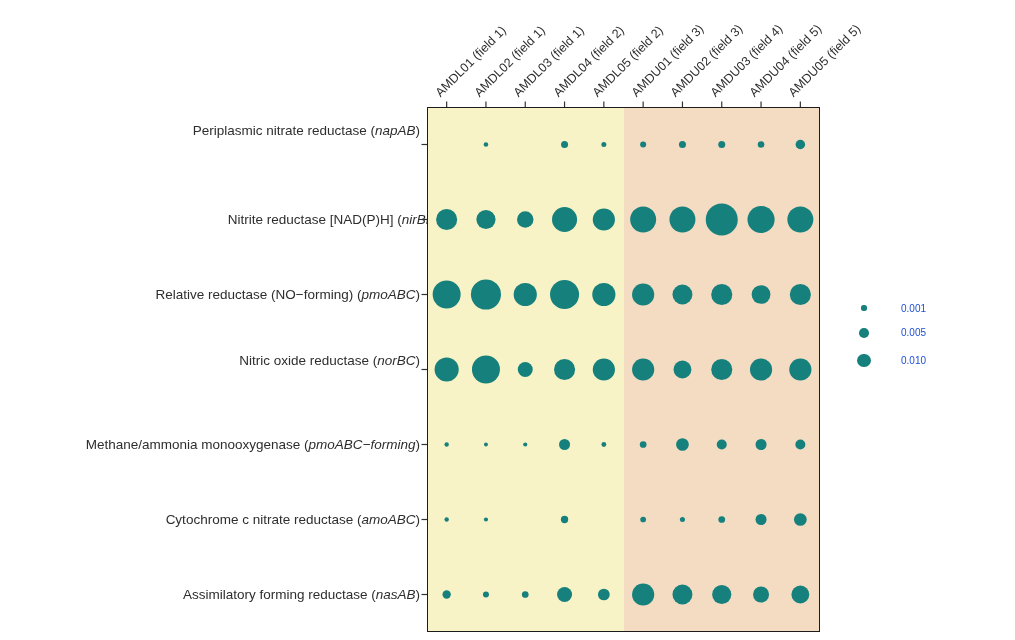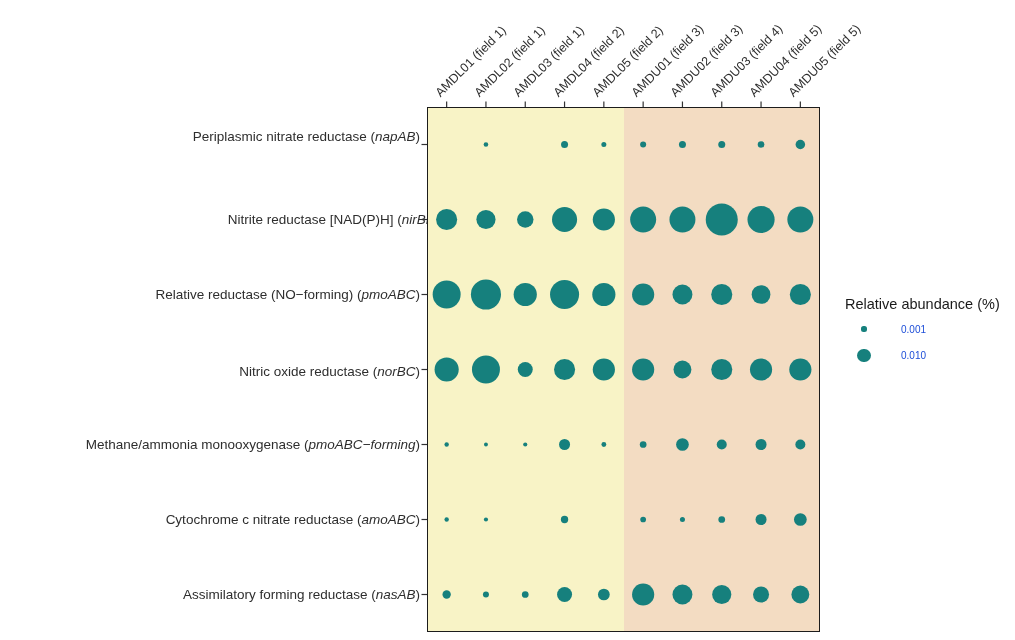--- a/index.html
+++ b/index.html
@@ -41,24 +41,24 @@
       <div class="col-label" style="left: 561.55px; top: 84px;">AMDL04 (field 2)</div>
       <div class="col-label" style="left: 600.85px; top: 84px;">AMDL05 (field 2)</div>
       <div class="col-label" style="left: 640.15px; top: 84px;">AMDU01 (field 3)</div>
       <div class="col-label" style="left: 679.45px; top: 84px;">AMDU02 (field 3)</div>
       <div class="col-label" style="left: 718.75px; top: 84px;">AMDU03 (field 4)</div>
       <div class="col-label" style="left: 758.05px; top: 84px;">AMDU04 (field 5)</div>
       <div class="col-label" style="left: 797.35px; top: 84px;">AMDU05 (field 5)</div>
     </div>
 
   <div id="row-labels">
-      <div class="row-label" style="top: 128px;"><span>Periplasmic nitrate reductase (</span><i>napAB</i><span>)</span></div>
+      <div class="row-label" style="top: 122px;"><span>Periplasmic nitrate reductase (</span><i>napAB</i><span>)</span></div>
       <div class="row-label" style="top: 210.5px; margin-left: 20px;"><span>Nitrite reductase [NAD(P)H] (</span><i>nirBD</i><span>)</span></div>
       <div class="row-label" style="top: 285.5px;"><span>Relative reductase (NO−forming) (</span><i>pmoABC</i><span>)</span></div>
-      <div class="row-label" style="top: 363px;"><span>Nitric oxide reductase (</span><i>norBC</i><span>)</span></div>
+      <div class="row-label" style="top: 352px;"><span>Nitric oxide reductase (</span><i>norBC</i><span>)</span></div>
       <div class="row-label" style="top: 435.5px;"><span>Methane/ammonia monooxygenase (</span><i>pmoABC−forming</i><span>)</span></div>
       <div class="row-label" style="top: 510.5px;"><span>Cytochrome c nitrate reductase (</span><i>amoABC</i><span>)</span></div>
       <div class="row-label" style="top: 585.5px;"><span>Assimilatory forming reductase (</span><i>nasAB</i><span>)</span></div>
     </div>
 
   <div class="plot">
     <div class="plot-half" id="panel-left" style="background: rgb(248, 243, 198);"></div>
     <div class="plot-half" id="panel-right" style="background: rgb(243, 220, 194);"></div>
   </div>
 
@@ -142,27 +142,32 @@
       <circle cx="564.55" cy="594.5" r="7.50" fill="#16807d"></circle>
       <circle cx="603.85" cy="594.5" r="5.87" fill="#16807d"></circle>
       <circle cx="643.15" cy="594.5" r="11.08" fill="#16807d"></circle>
       <circle cx="682.45" cy="594.5" r="9.97" fill="#16807d"></circle>
       <circle cx="721.75" cy="594.5" r="9.57" fill="#16807d"></circle>
       <circle cx="761.05" cy="594.5" r="8.01" fill="#16807d"></circle>
       <circle cx="800.3499999999999" cy="594.5" r="8.94" fill="#16807d"></circle>
     </svg>
 
   <div class="legend">
-    <div class="legend-title">Relative abundance (%)</div>
     <div id="legend-items">
         <div class="legend-item" style="height: 24px;">
           <span class="legend-key">
             <span class="legend-dot" style="width: 5.02636px; height: 5.02636px; background: rgb(22, 128, 125);"></span>
           </span>
           <span class="legend-value">0.001</span>
+        </div>
+        <div class="legend-item" style="height: 25.756px;">
+          <span class="legend-key">
+            <span class="legend-dot" style="width: 9.75599px; height: 9.75599px; background: rgb(22, 128, 125);"></span>
+          </span>
+          <span class="legend-value">0.005</span>
         </div>
         <div class="legend-item" style="height: 29.3px; text-align: right;">
           <span class="legend-key">
             <span class="legend-dot" style="width: 13.3px; height: 13.3px; background: rgb(22, 128, 125);"></span>
           </span>
           <span class="legend-value">0.010</span>
         </div>
       </div>
   </div>
 

